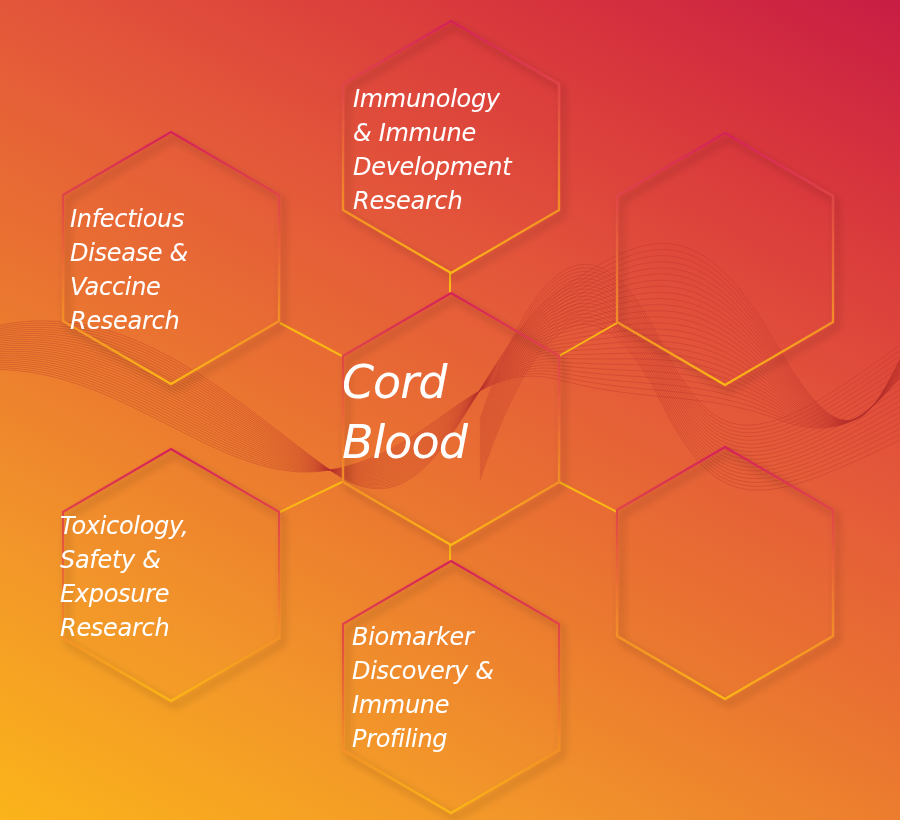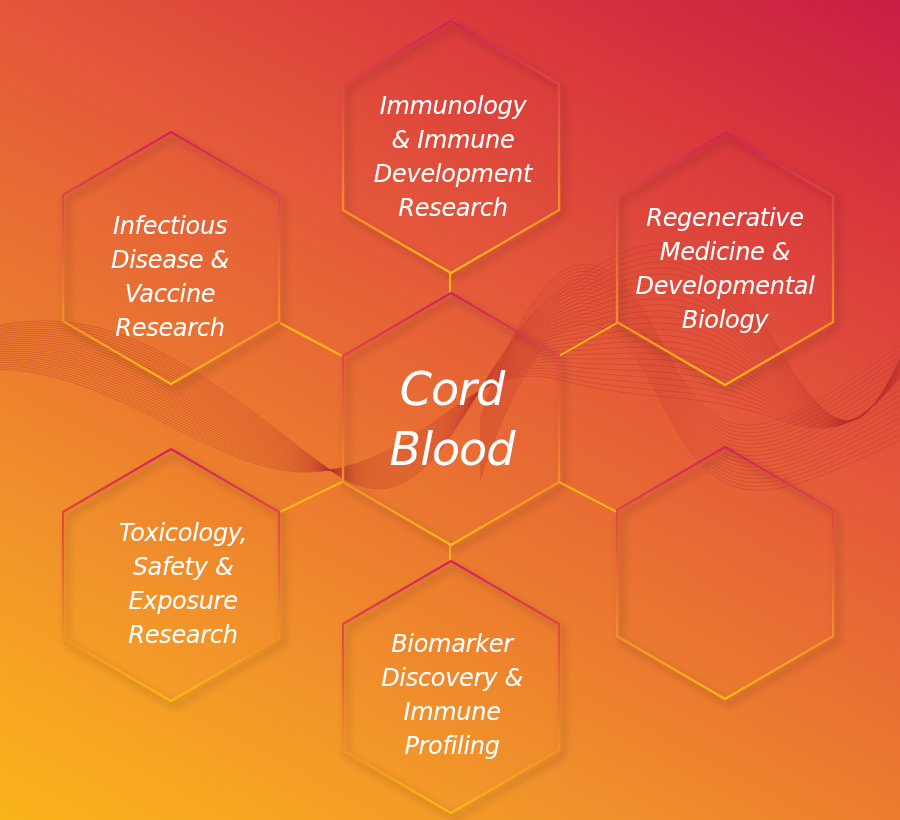--- a/index.html
+++ b/index.html
@@ -8,31 +8,30 @@
     position: relative;
     width: 900px; height: 820px;
     background: linear-gradient(208deg, #c81d44 0%, #d9383c 18%, #e4583a 38%, #ea7530 58%, #f2952a 78%, #fbb41a 100%);
     overflow: hidden;
   }
   #canvas svg.layer { position: absolute; left: 0; top: 0; }
   .hex-label {
     position: absolute;
     width: 200px;
     transform: translate(-50%, -50%);
-    text-align: center;
+    text-align: left;
     color: #ffffff;
     font-family: "DejaVu Sans", sans-serif;
     font-style: italic;
     font-weight: 300;
     font-size: 24px;
     line-height: 34px;
     letter-spacing: -0.3px;
     white-space: pre-line;
     text-shadow: 0 0 1px rgba(255,255,255,0.2);
-    margin-top: 7px;
   }
   .hex-label.center {
     font-size: 46px;
     line-height: 60px;
     width: 220px;
     letter-spacing: -1px;
   }
 </style>
 </head>
 <body>
@@ -269,25 +268,21 @@
   </svg>
 
   <div class="hex-label" style="left:453px; top:150px;">Immunology
 &amp; Immune
 Development
 Research</div>
   <div class="hex-label" style="left:170px; top:270px;">Infectious
 Disease &amp;
 Vaccine
 Research</div>
-  <div class="hex-label" style="left:725px; top:262px;">Regenerative
-Medicine &amp;
-Developmental
-Biology</div>
-  <div class="hex-label" style="left:183px; top:577px;">Toxicology,
+  <div class="hex-label" style="left:160px; top:577px;">Toxicology,
 Safety &amp;
 Exposure
 Research</div>
   <div class="hex-label" style="left:452px; top:688px;">Biomarker
 Discovery &amp;
 Immune
 Profiling</div>
   <div class="hex-label center" style="left:452px; top:412px;">Cord
 Blood</div>
 

